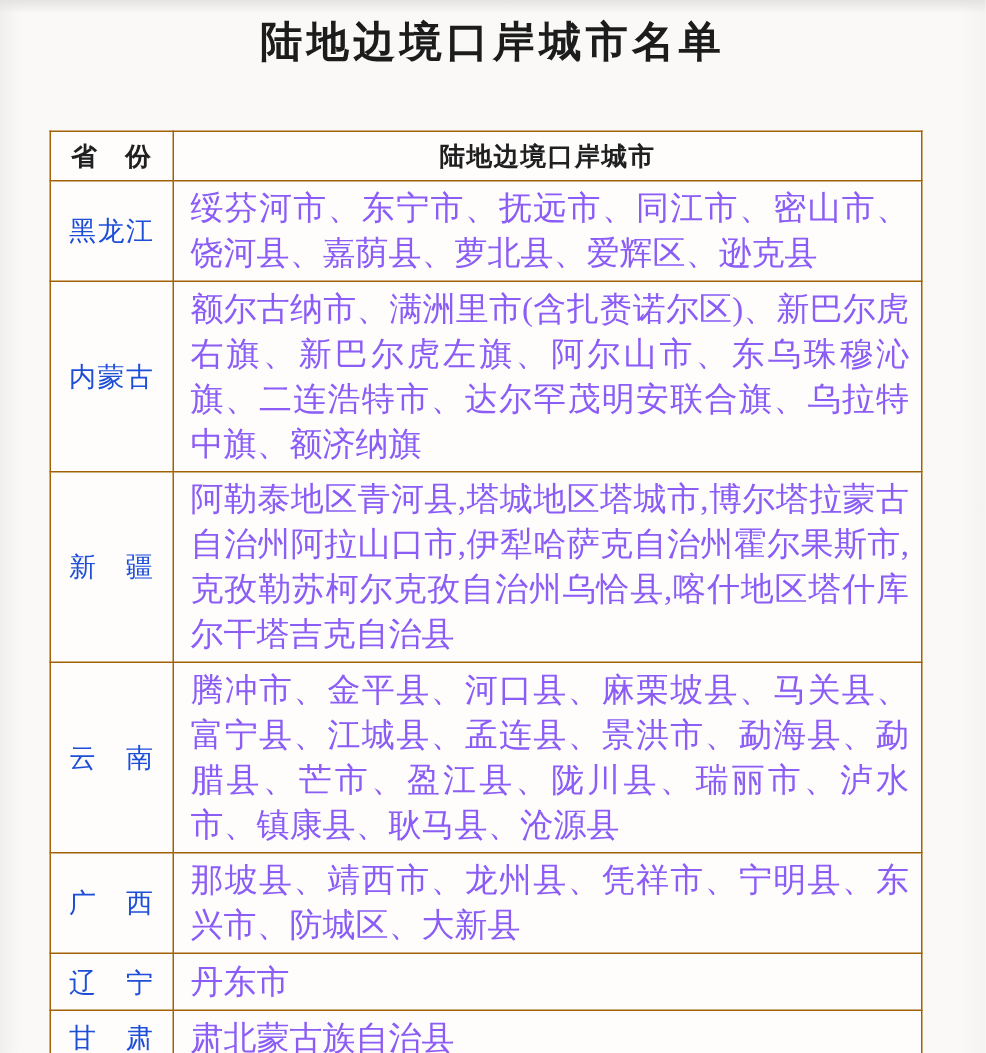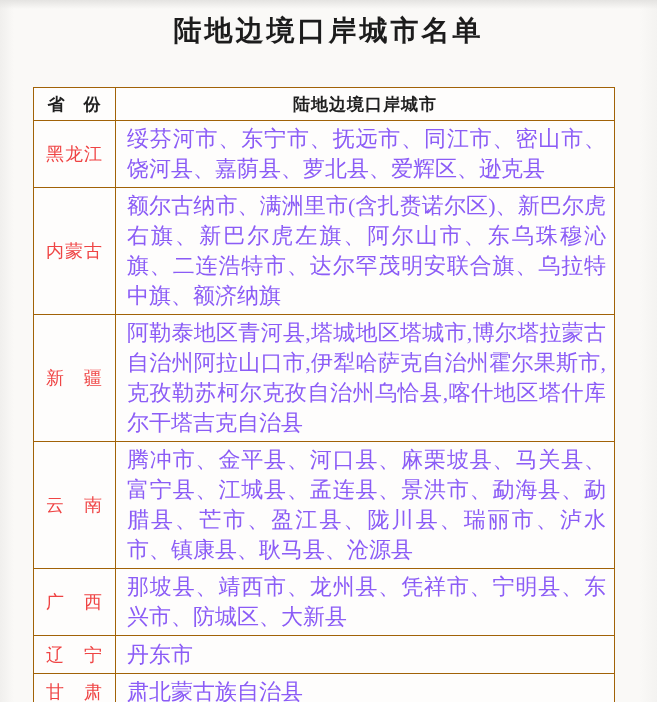--- a/index.html
+++ b/index.html
@@ -18,21 +18,21 @@
       #faf9f7;
     font-family: "Liberation Serif", "DejaVu Serif", serif;
   }
   .doc-title {
     margin: 0;
     position: absolute;
     top: 13px;
     left: 0;
     width: 100%;
     text-align: center;
-    font-family: Liberation Serif, serif;
+    font-family: Liberation Mono, monospace;
     font-weight: bold;
     font-size: 28px;
     line-height: 1.25;
     letter-spacing: 3px;
     color: #1c1c1c;
   }
   table.cities-table {
     position: absolute;
     top: 87px;
     left: 33px;
@@ -52,21 +52,21 @@
     font-weight: bold;
     font-size: 17px;
     color: #202020;
     text-align: center;
     letter-spacing: 1px;
     padding: 0;
   }
   td.prov {
     text-align: center;
     font-size: 18px;
-    color: #ef4444;
+    color: #1d4ed8;
     letter-spacing: 1px;
     padding: 0 2px;
   }
   td.cities {
     font-size: 22px;
     line-height: 30px;
     color: #8b5cf6;
     padding: 3px 8px 3px 11px;
     text-align: justify;
   }

